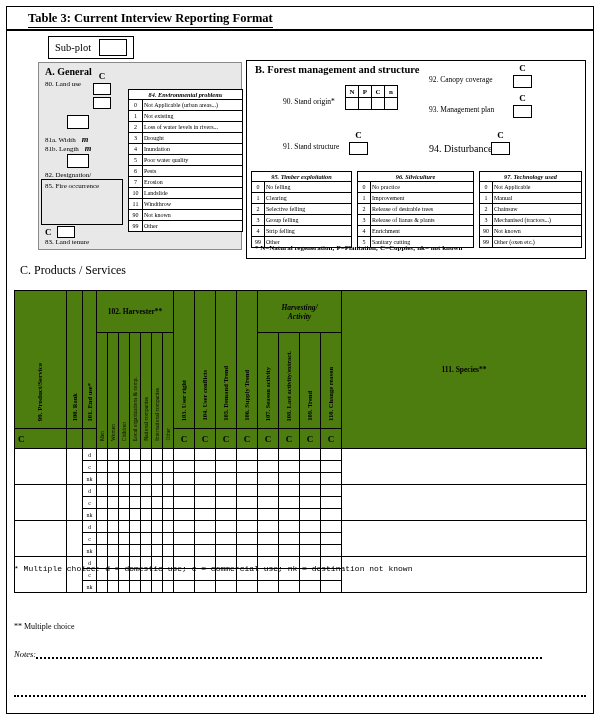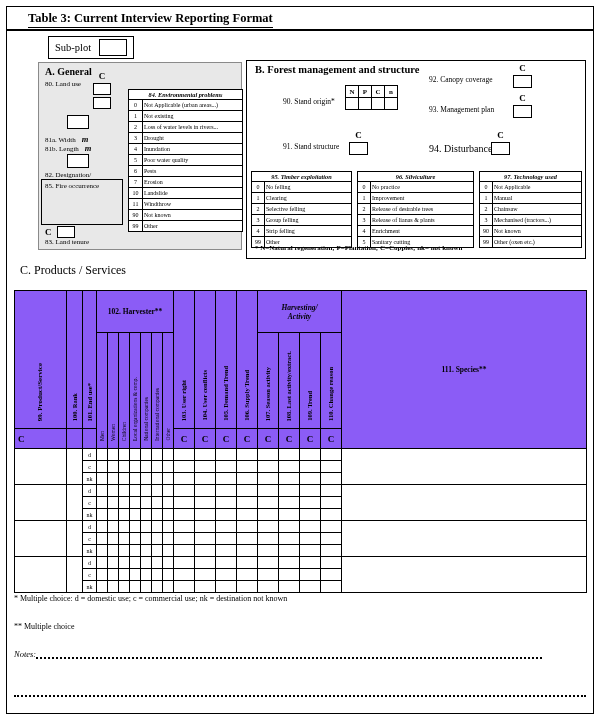--- a/index.html
+++ b/index.html
@@ -28,21 +28,21 @@
                 white-space:nowrap;overflow:hidden;background:#fff;}
   table.mini td.code{width:13px;text-align:center;}
   table.npc{border-collapse:collapse;}
   table.npc td{border:1px solid #000;width:12px;height:11px;text-align:center;
                font-size:7px;font-weight:bold;background:#fff;padding:0;}
   .secB{position:absolute;left:246px;top:60px;width:338px;height:197px;border:1.5px solid #000;}
   
   table.ptable{position:absolute;left:14px;top:290px;width:572px;border-collapse:collapse;
                table-layout:fixed;}
   table.ptable td{border:1px solid #000;padding:0;overflow:hidden;}
-  table.ptable thead td{background:#8b5cf6;}
+  table.ptable thead td{background:#4d7c0f;}
   table.ptable tbody td{background:#fff;}
   tr.h1{height:42px;} tr.h2{height:96px;} tr.h3{height:20px;} tr.br{height:12px;}
   td.rot{vertical-align:bottom;text-align:center;}
   .vt{writing-mode:vertical-rl;transform:rotate(180deg);display:inline-block;
       white-space:nowrap;line-height:1.1;padding:3px 0;font-size:6.5px;font-weight:bold;}
   .vt.big{font-size:7px;}
   .vt.sm{font-size:5.5px;font-weight:normal;}
   td.grp{text-align:center;font-size:7.5px;vertical-align:middle;}
   td.cc{font-weight:bold;font-size:9px;text-align:center;vertical-align:middle;}
   td.cc.left{text-align:left;padding-left:3px;}
@@ -645,21 +645,21 @@
     <td></td>
     <td></td>
     <td></td>
     <td></td>
     <td></td>
     <td></td>
   </tr>
 </tbody>
   </table>
 
-  <div class="abs fn" style="left:14px;top:594px;">* Multiple choice: d = domestic use; c = commercial use; nk = destination not known</div>
+  <div class="abs fn" style="left:14px;top:564px;font-family:Liberation Mono, monospace;">* Multiple choice: d = domestic use; c = commercial use; nk = destination not known</div>
   <div class="abs fn" style="left:14px;top:622px;">** Multiple choice</div>
 
   <div class="abs" style="left:14px;top:648px;display:flex;align-items:flex-end;gap:0;width:528px;">
     <span class="i" style="font-size:8.5px;">Notes:</span>
     <span class="dots" style="flex:1;"></span>
   </div>
   <div class="abs dots" style="left:14px;top:686px;width:572px;"></div>
 </div>
 
 </body></html>

